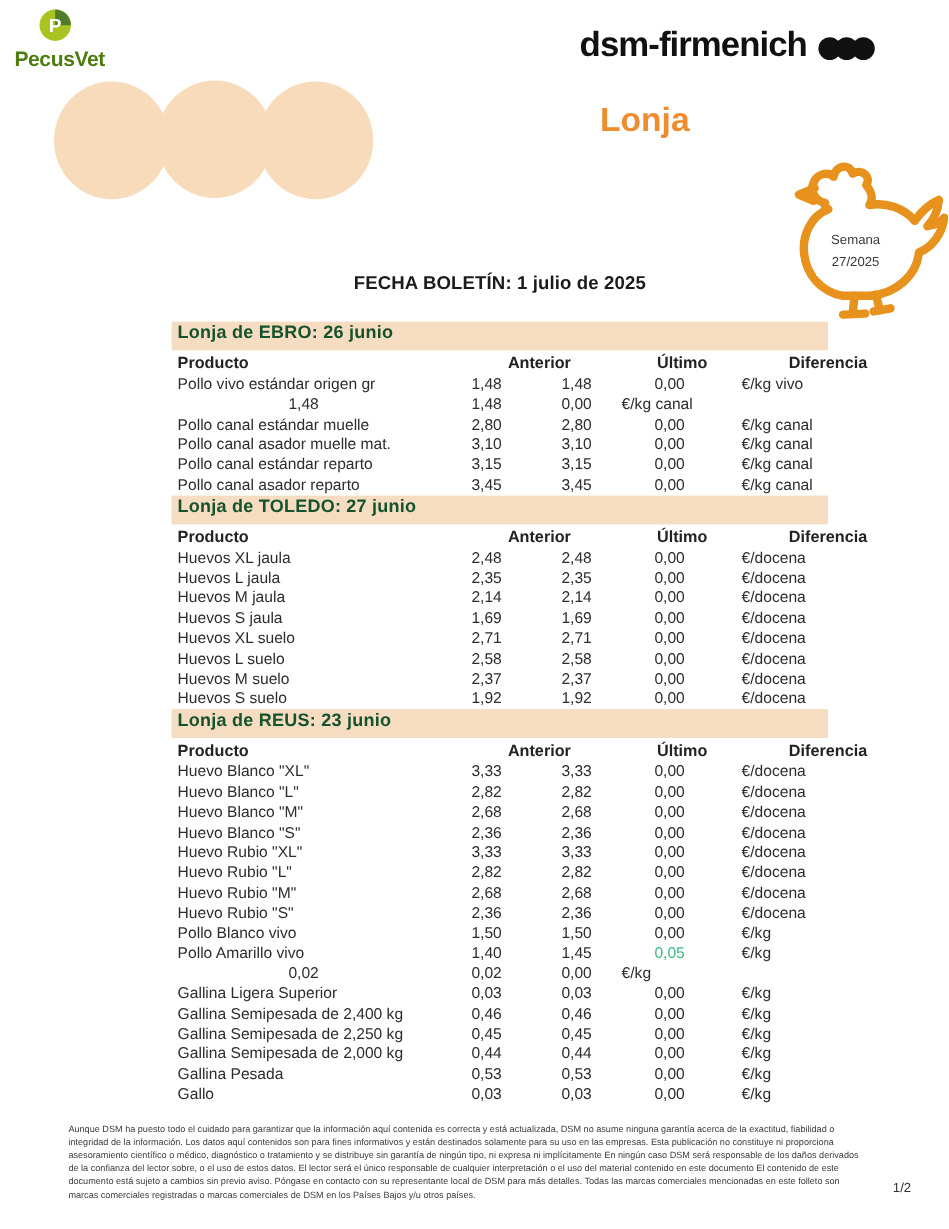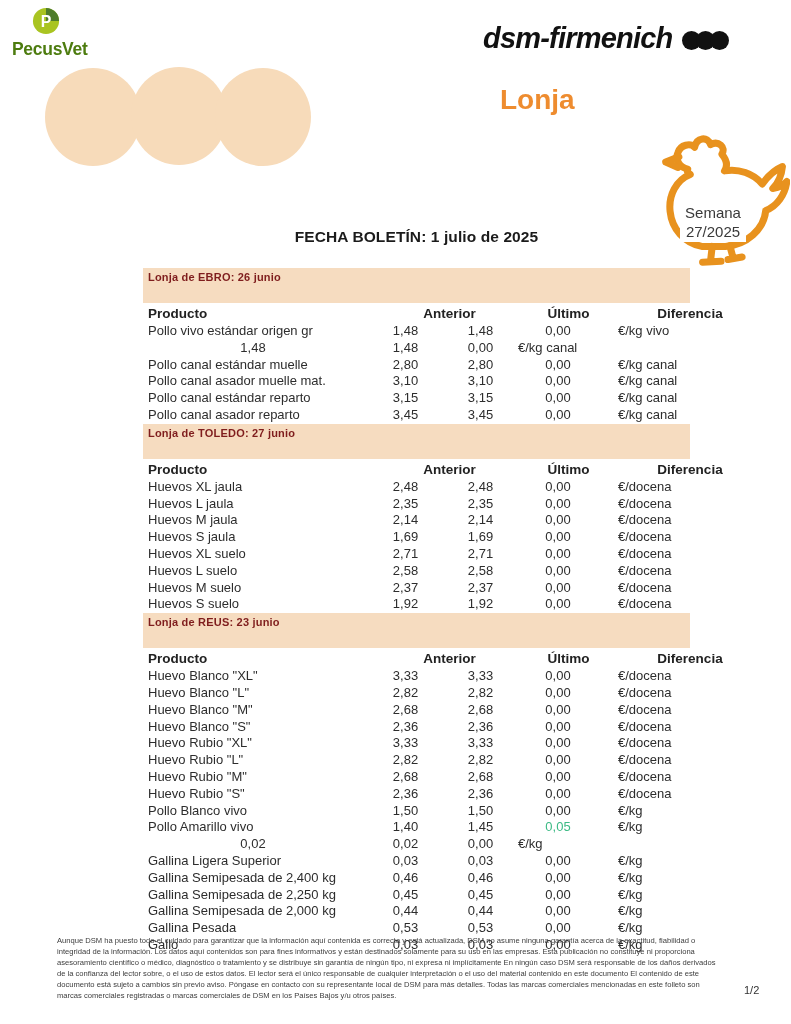--- a/index.html
+++ b/index.html
@@ -14,43 +14,43 @@
 
   
   .deco-circles { position:absolute; left:45px; top:67px; width:280px; height:100px; }
   .deco-circles .c { position:absolute; width:96px; height:98px; border-radius:50%; background:#F7DBBA; }
   .deco-circles .c1 { left:0; top:1px; }
   .deco-circles .c2 { left:86px; top:0; }
   .deco-circles .c3 { left:170px; top:1px; }
 
   
   .dsm { position:absolute; left:483px; top:22px; display:flex; align-items:center; }
-  .dsm-word { font-size:29px; font-weight:700; color:#111; letter-spacing:-0.8px;font-style:italic; }
+  .dsm-word { font-size:29px; font-weight:700; color:#111; letter-spacing:-0.8px; }
   .dsm-dots { display:inline-flex; margin-left:10px; margin-top:4px; }
   .dsm-dots i { width:19px; height:19px; border-radius:50%; background:#111; display:block; }
   .dsm-dots i + i { margin-left:-5px; }
 
   
   .title { position:absolute; left:481px; top:80px;margin-left:19px; }
   .title .t1 { font-size:28px; font-weight:700; color:#EE8C2F; line-height:40px; }
   .title .t2 { font-size:28px; font-weight:700; color:#F6AC4F; line-height:40px; }
 
   
   .chicken { position:absolute; left:645px; top:120px; }
   .week { position:absolute; left:680px; top:190px; width:66px; background:#fff; text-align:center;
-          font-size:15px; line-height:19px; color:#3a3a3a; padding:1px 0;margin-top:12px; }
+          font-size:11px; line-height:19px; color:#3a3a3a; padding:1px 0; }
 
   
   .fecha { position:absolute; left:143px; top:228px; width:547px; text-align:center;
            font-size:15.5px; font-weight:700; color:#1b1b1b; letter-spacing:0.1px; }
 
   
   .sections { position:absolute; left:143px; top:268px; width:547px; }
-  .band { height:35px; line-height:19px; margin-bottom:2px; background:#F6DCC0; color:#7f1d1d;
-          font-weight:700; font-size:11px; padding-left:5px; letter-spacing:0.2px; }
+  .band { height:24px; line-height:19px; margin-bottom:2px; background:#F6DCC0; color:#14532d;
+          font-weight:700; font-size:15px; padding-left:5px; letter-spacing:0.2px; }
   .trow { display:grid; grid-template-columns:210px 95px 55px 100px 1fr; height:16.8px;
           line-height:16.8px; font-size:13px; color:#2d2d2d; padding-left:5px; }
   .trow.thead { height:18px; line-height:18px; font-weight:700; font-size:13.5px; color:#222;gap:44px; }
   .td { white-space:nowrap; overflow:hidden; }
   .td.c0 { text-align:left; }
   .td.c1, .td.c2, .td.c3 { text-align:center; }
   .td.c4 { text-align:left; padding-left:10px; }
   .td.green { color:#3DBA85; }
 
   

